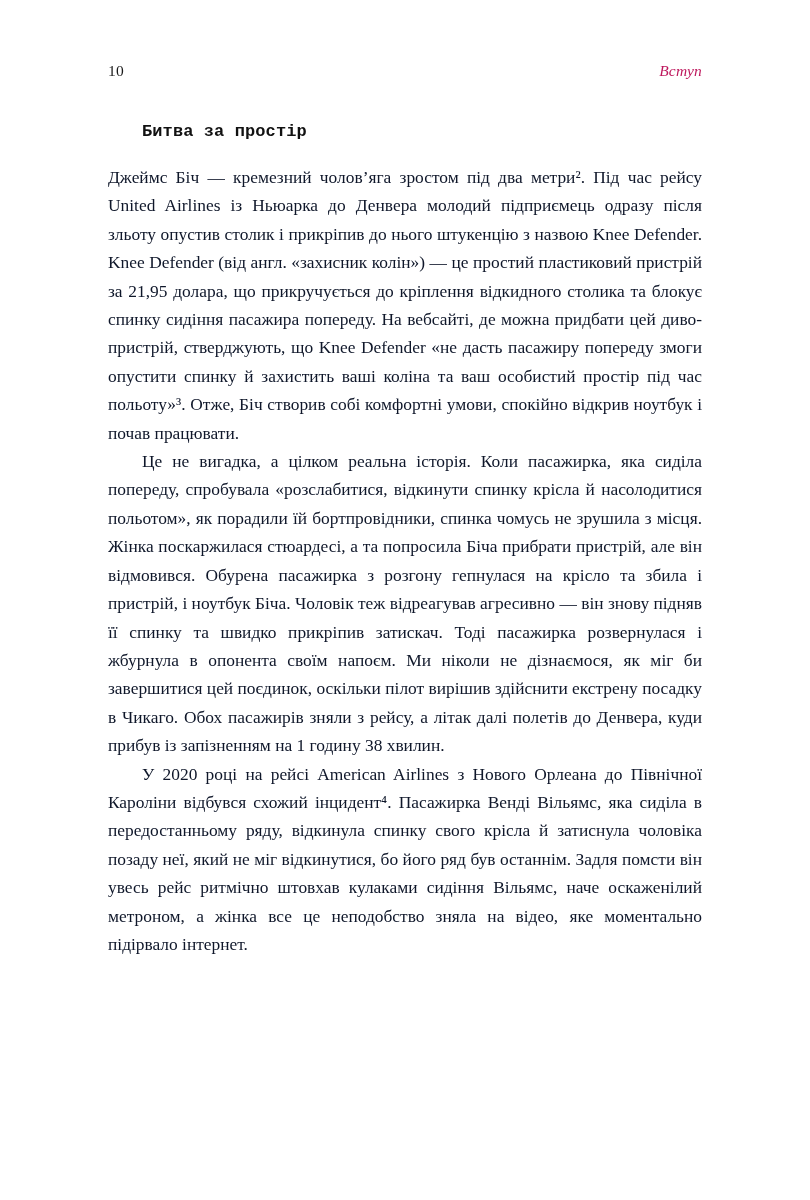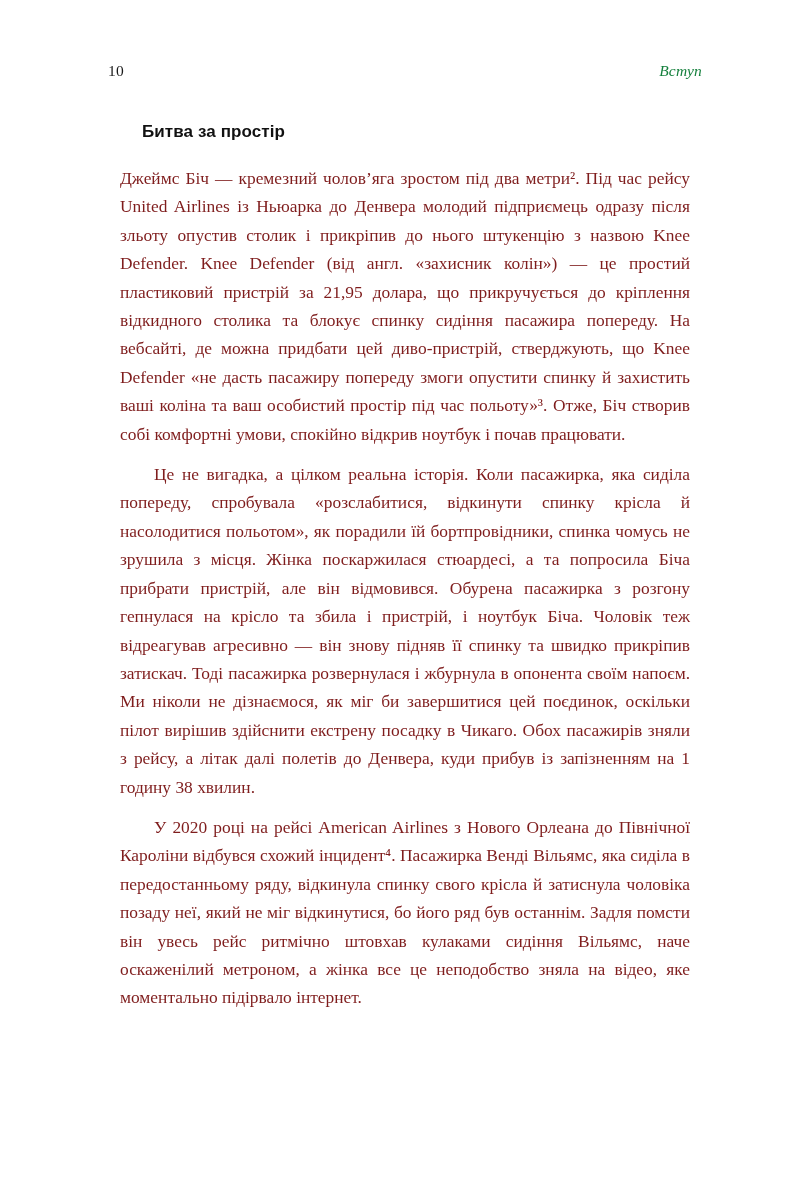--- a/index.html
+++ b/index.html
@@ -28,39 +28,39 @@
     font-size: 15.5px;
     letter-spacing: 0.2px;
     margin-bottom: 42px;
   }
   .folio {
     font-family: "Liberation Serif", serif;
     color: #1a1a1a;
   }
   .head-title {
     font-style: italic;
-    color: #15803d;
+    color: #be185d;
     margin-left: 12px;
   }
   .section-title {
-    font-family: Liberation Sans, sans-serif;
+    font-family: Liberation Mono, monospace;
     font-size: 17px;
     font-weight: 600;
     letter-spacing: 0.1px;
     margin: 0 0 22px 34px;
     color: #111111;
   }
   .body-text p {
-    margin: 12px;
+    margin: 0;
     font-size: 17.4px;
     line-height: 28.4px;
     text-align: justify;
     text-justify: inter-word;
     hyphens: manual;
-    color: #7f1d1d;
+    color: #0f172a;
   }
   .body-text p + p {
     text-indent: 34px;
   }
 </style>
 </head>
 <body>
 
 <div class="page">
 

